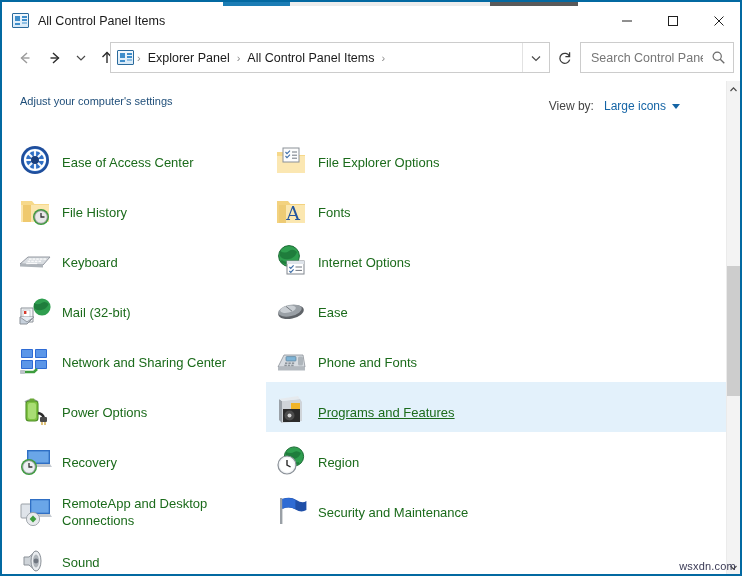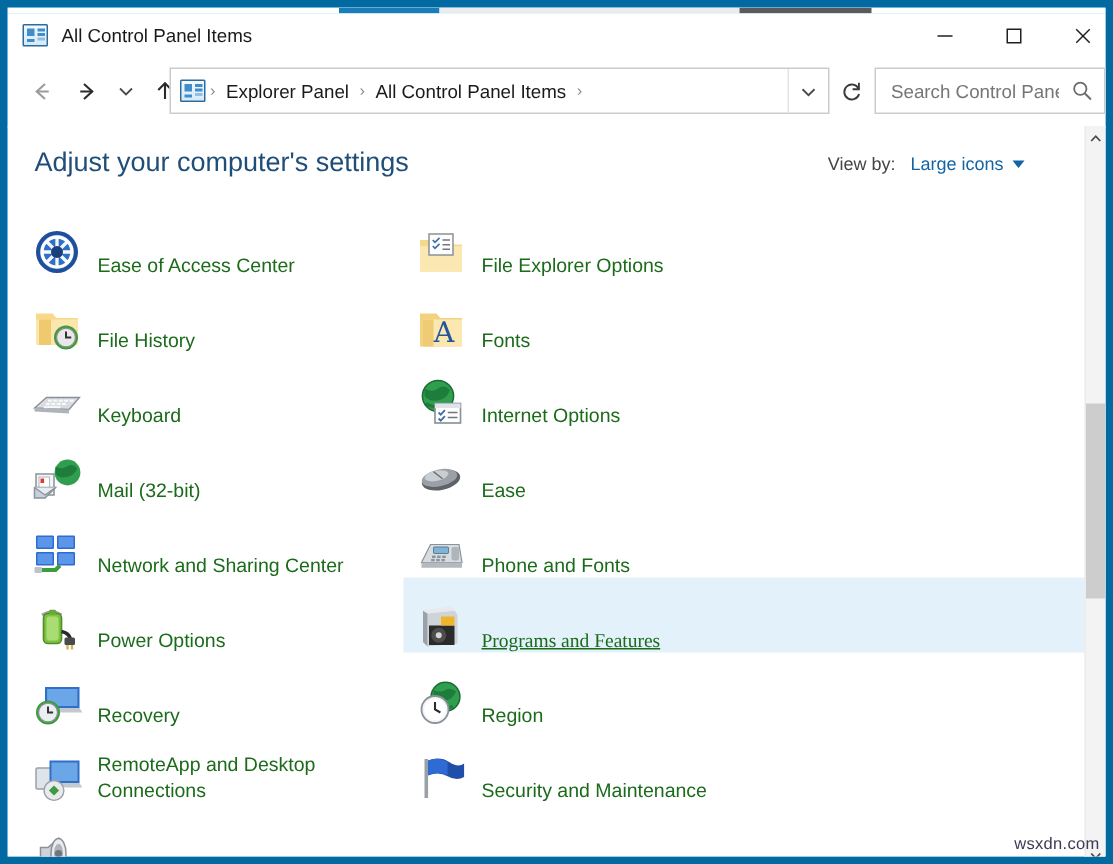--- a/index.html
+++ b/index.html
@@ -12,22 +12,22 @@
     overflow: hidden;
     background: #ffffff;
     font-family: "Liberation Sans", sans-serif;
     -webkit-font-smoothing: antialiased;
   }
 
   #window {
     position: relative;
     width: 742px;
     height: 576px;
-    background: #7dd3fc;
-    border: 5px solid #0369a1;
+    background: #86efac;
+    border: 2px solid #0369a1;
     box-sizing: border-box;
     overflow: hidden;
   }
 
   
   #top-accent {
     position: absolute;
     top: 0; left: 0;
     width: 742px;
     height: 4px;
@@ -211,21 +211,21 @@
     overflow: hidden;
   }
 
   #headerrow {
     position: relative;
     height: 44px;
   }
   #page-heading {
     position: absolute;
     left: 18px; top: 13px;
-    font-size: 18px;
+    font-size: 11px;
     color: #1f4e79;
     white-space: nowrap;
   }
   #viewby {
     position: absolute;
     right: 62px; top: 17px;
     display: flex;
     align-items: center;
     font-size: 12px;
   }
@@ -252,21 +252,21 @@
   }
   #items-grid {
     display: grid;
     grid-template-columns: 256px 1fr;
     column-gap: 0;
     padding-left: 8px;
     padding-top: 6px;
   }
   .cp-item {
     display: flex;
-    align-items: flex-end;
+    align-items: center;
     height: 50px;
     padding-left: 8px;
     box-sizing: border-box;
     cursor: default;
   }
   .cp-item .ico {
     width: 34px; height: 34px;
     flex: none;
     margin-top: 6px;
     position: relative;
@@ -277,21 +277,20 @@
     font-size: 13px;
     line-height: 17px;
     color: #1b6b1b;
     max-width: 195px;
   }
   .cp-item.hovered {
     background: #e3f1fb;
   }
   .cp-item.hovered .lbl {
     text-decoration: underline;
-    font-family: Liberation Serif, serif;
   }
 
   
   #scrollbar {
     position: absolute;
     right: 0; top: 79px;
     width: 14px;
     height: 495px;
     background: #f3f3f3;
     border-left: 1px solid #ebebeb;

